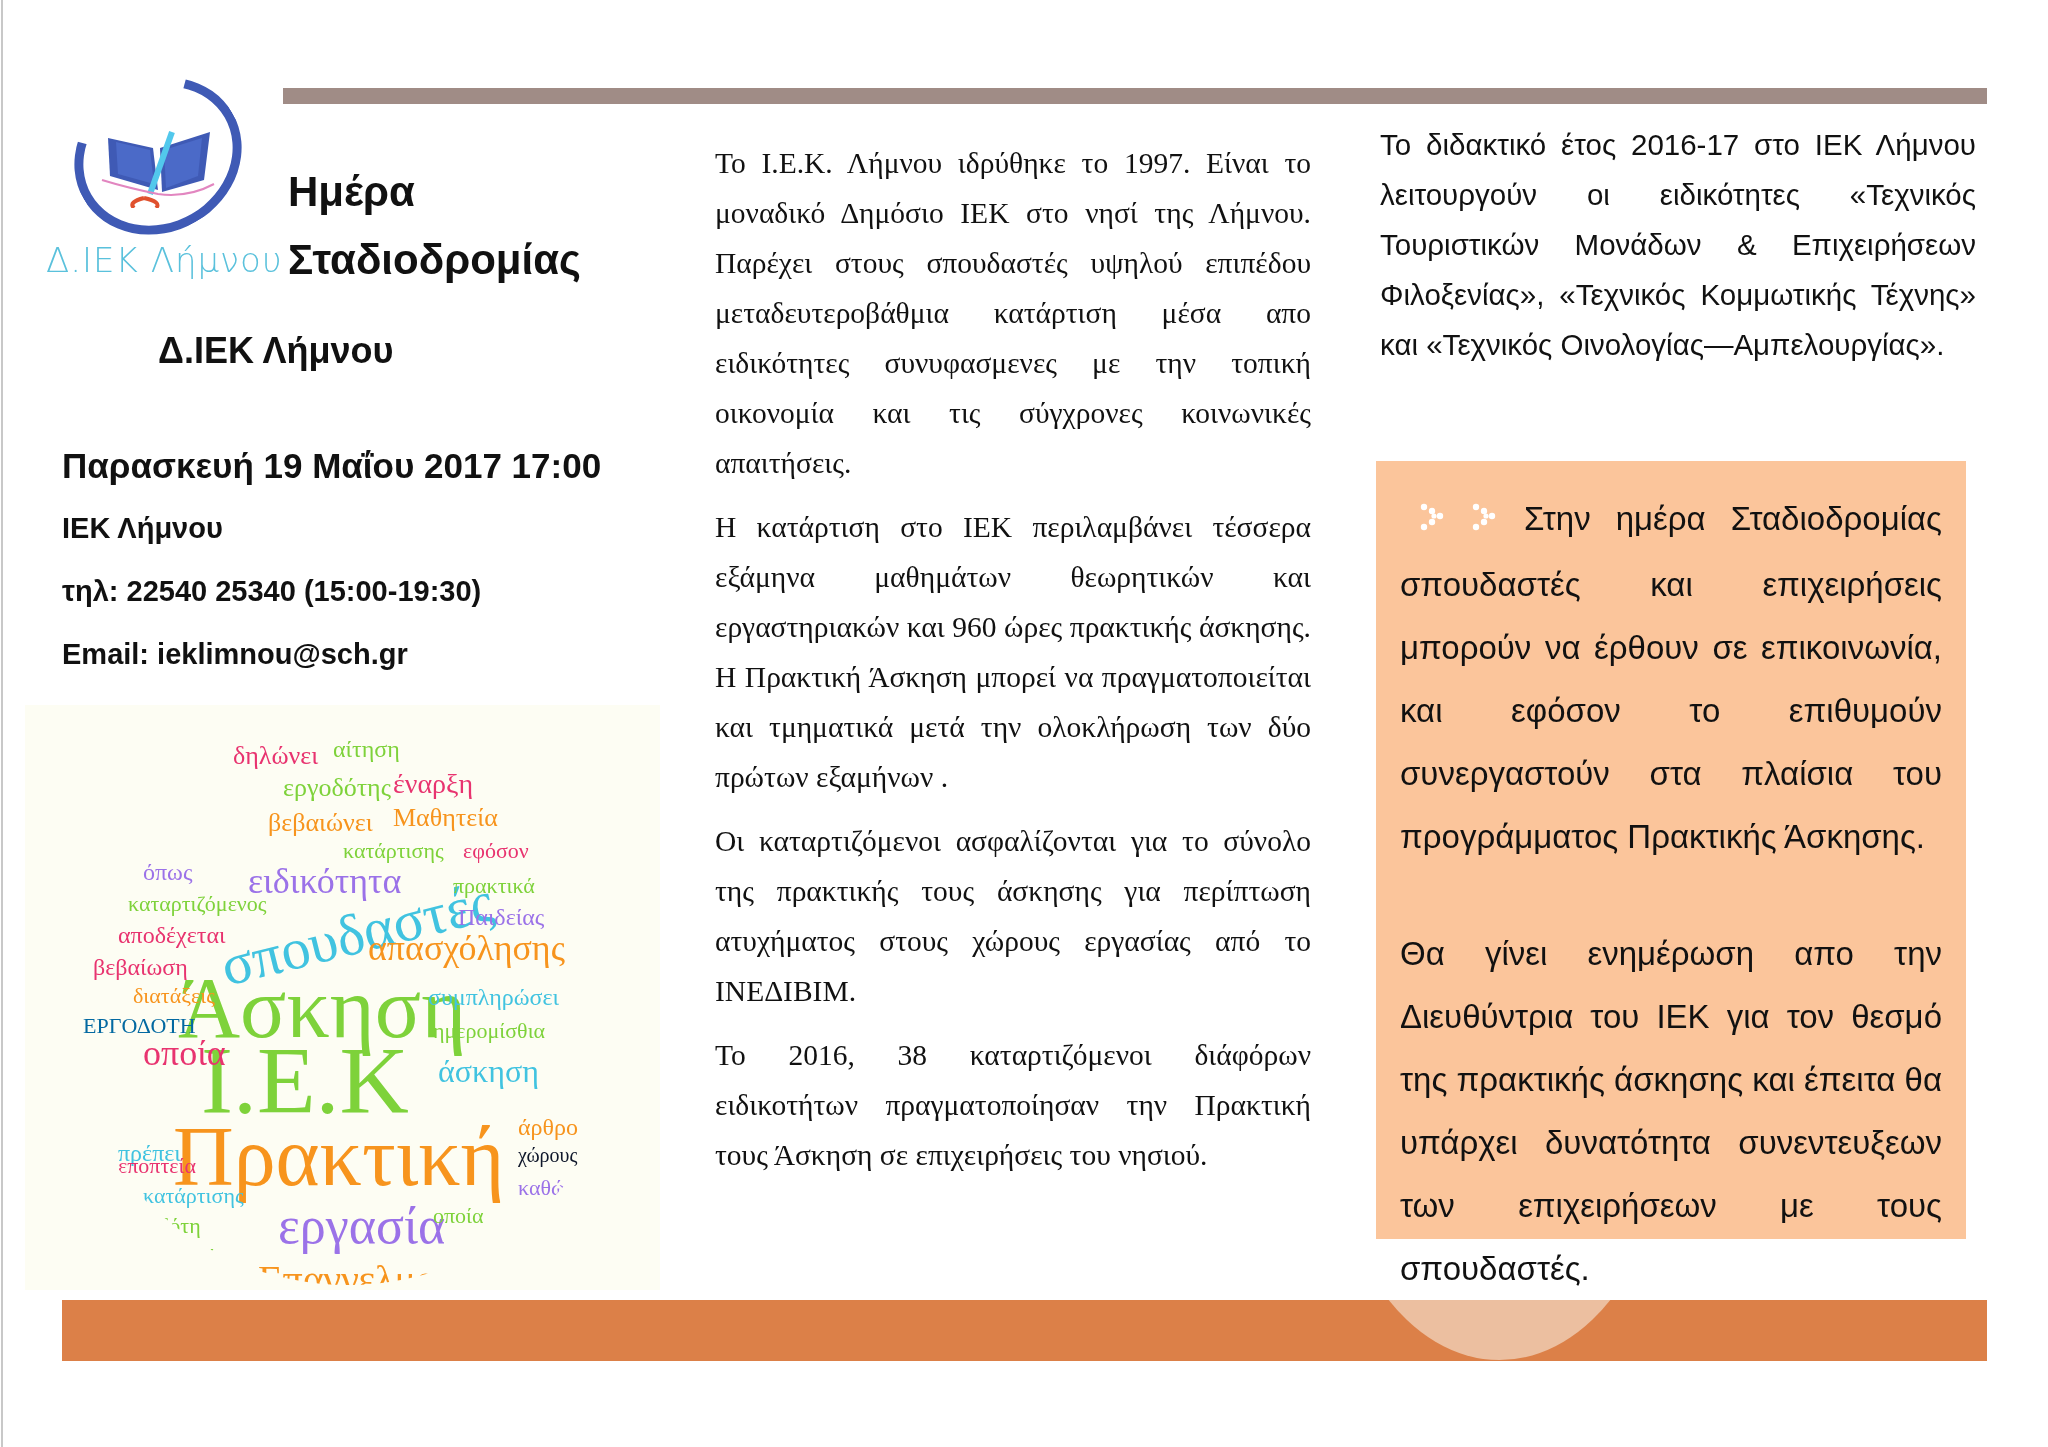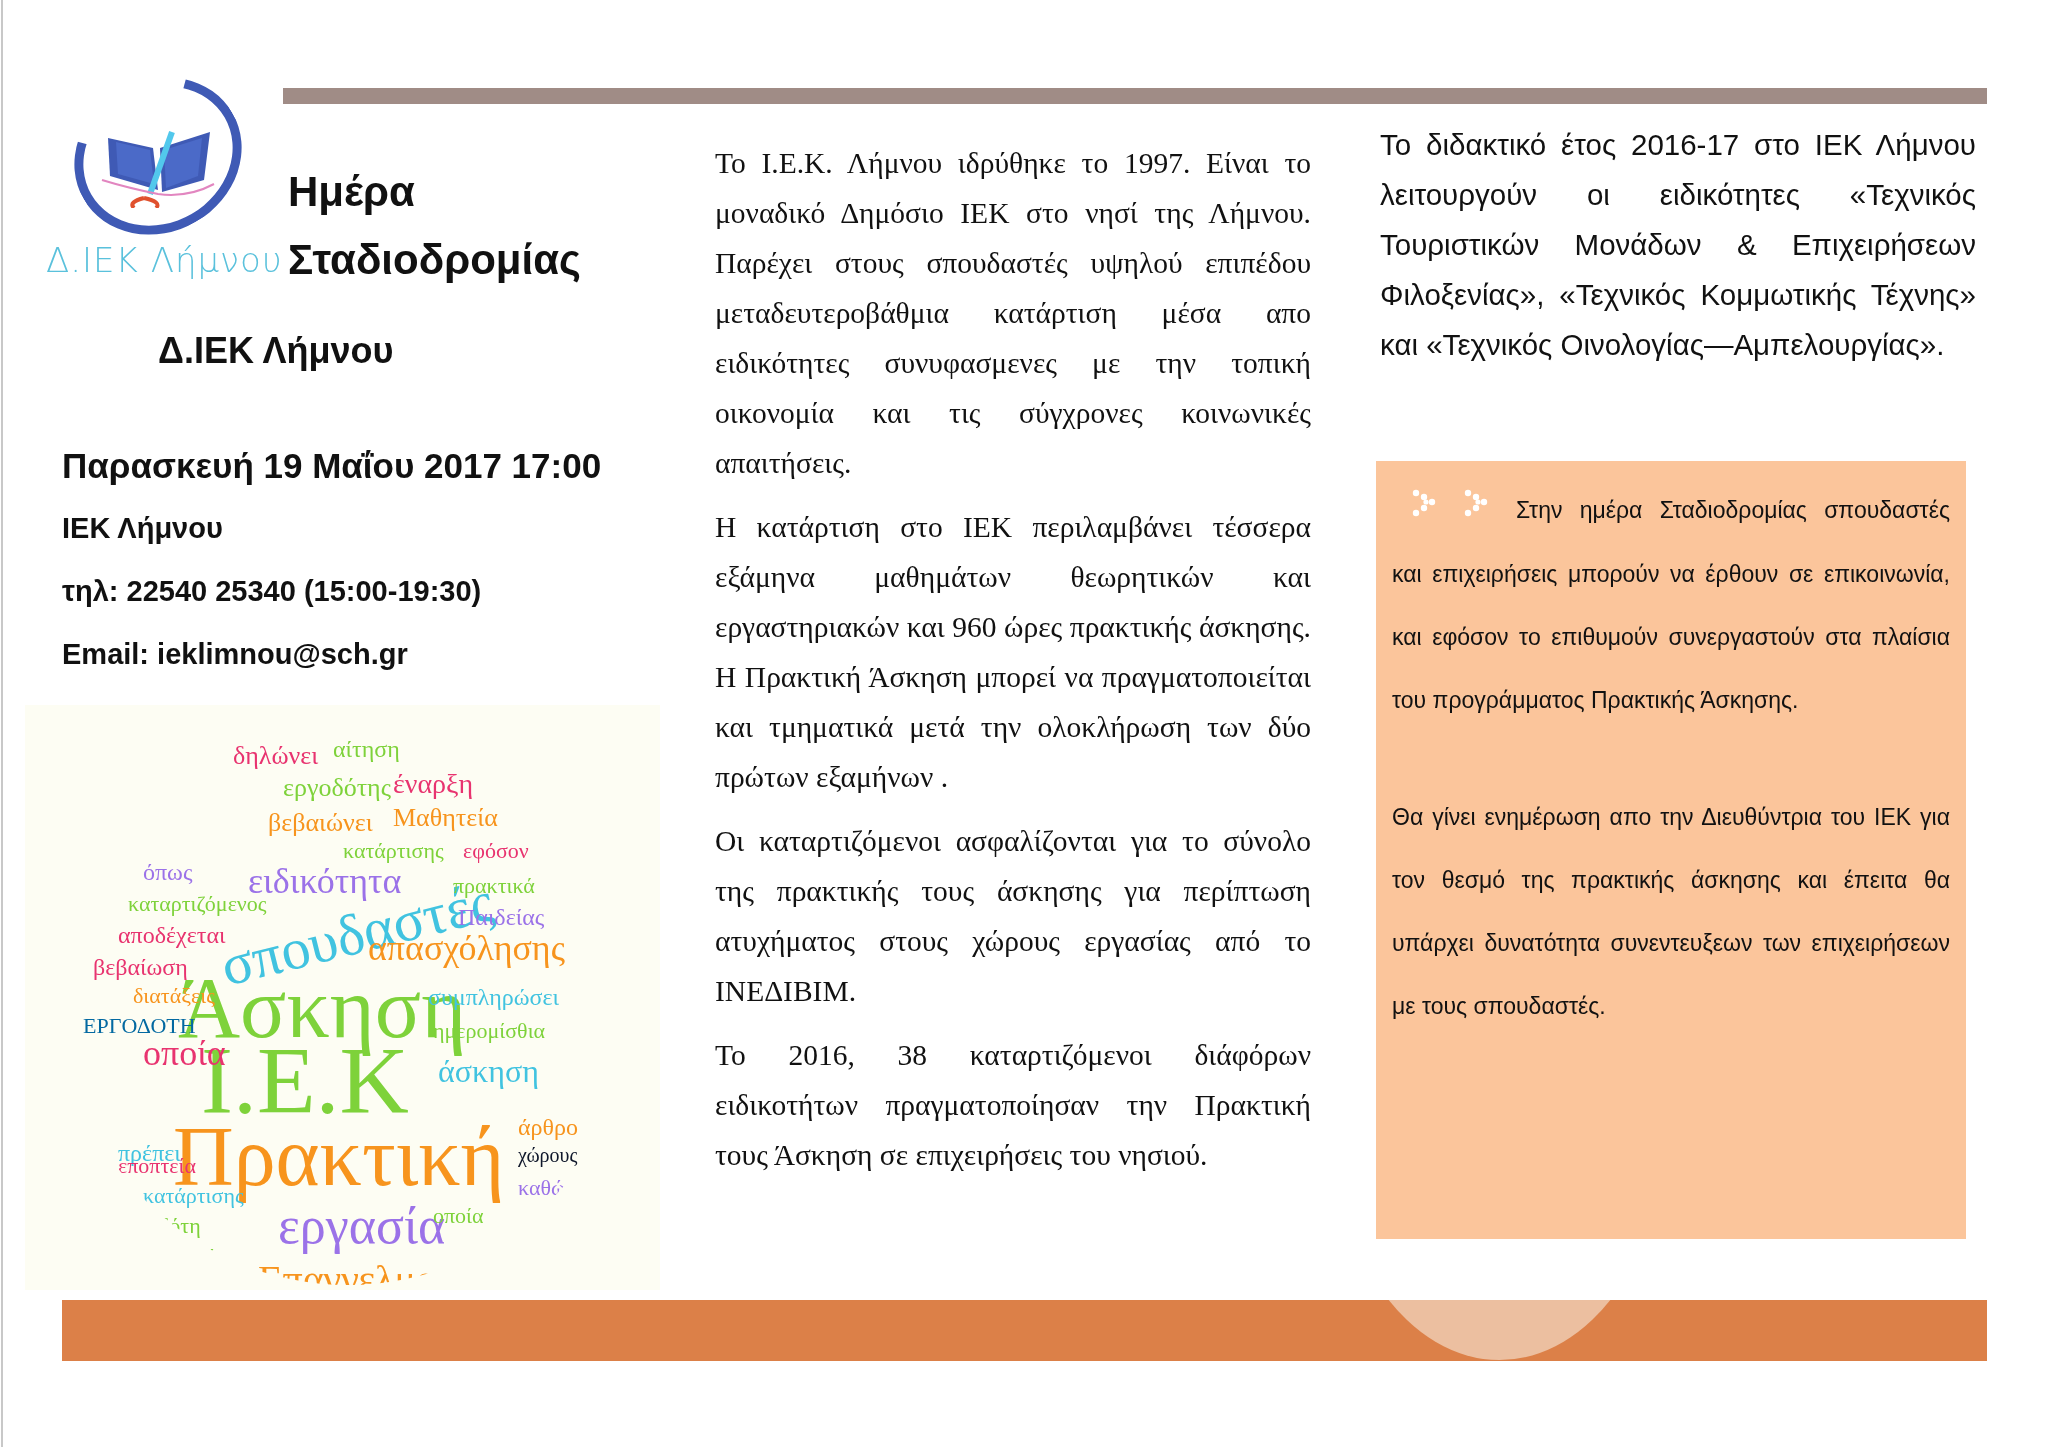--- a/index.html
+++ b/index.html
@@ -48,21 +48,21 @@
   
   .col { position: absolute; font-size: 29.5px; line-height: 50px; text-align: justify; }
   .col p { margin: 0 0 14px 0; }
   .col-mid { left: 715px; top: 138px; width: 596px; font-family: Liberation Serif, serif; }
   .col-right { left: 1380px; top: 120px; width: 596px; }
 
   .highlight-box {
     position: absolute; left: 1376px; top: 461px; width: 590px; height: 778px; background: #fbc59b;
     box-sizing: border-box; padding: 18px 16px 0 16px;
   }
-  .highlight-box p { margin: 0; font-size: 23px; line-height: 63px; text-align: justify; }
+  .highlight-box p { margin: 8px; font-size: 33px; line-height: 63px; text-align: justify; }
   .highlight-box p + p { margin-top: 54px; }
   .arrows { display: inline-block; vertical-align: middle; margin-left: 20px; margin-right: 14px; }
 </style>
 </head>
 <body>
 
 <div class="edge-line"></div>
 <div class="top-bar"></div>
 
 <div class="logo">

